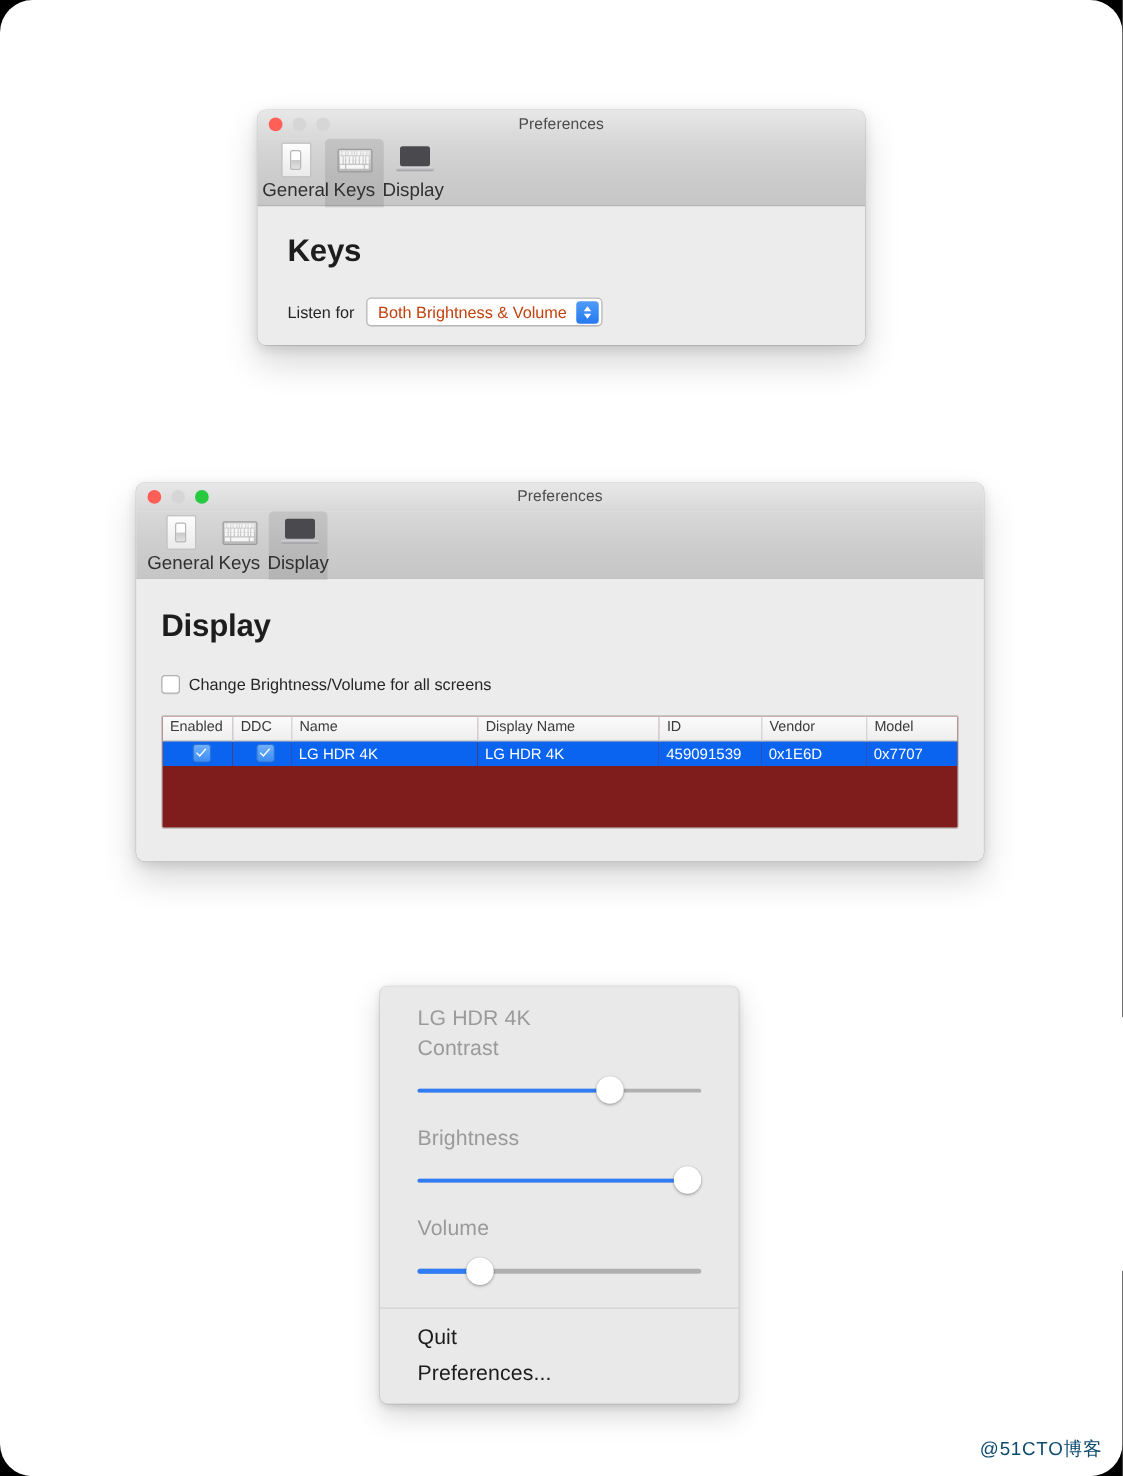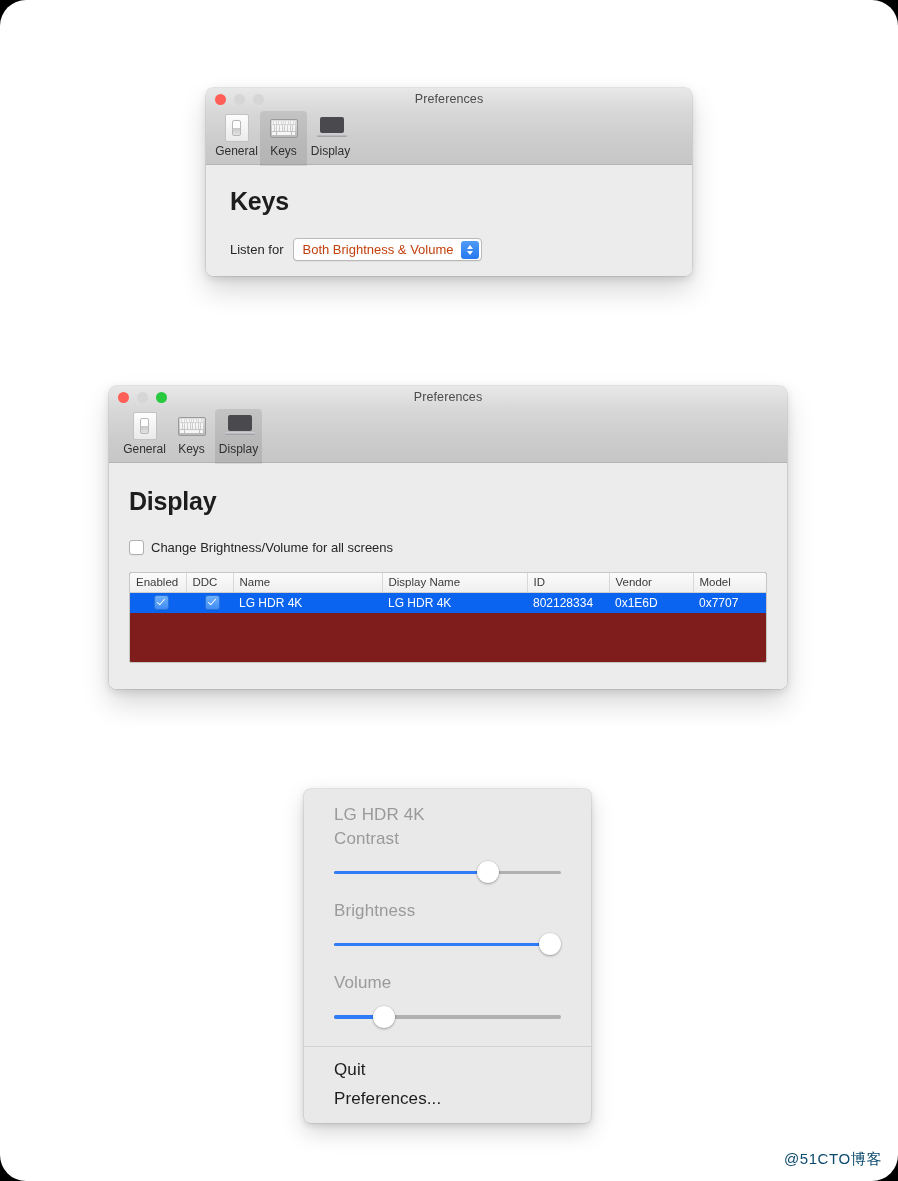--- a/index.html
+++ b/index.html
@@ -85,21 +85,21 @@
   }
   .tab .tab-ico {
     width: 28px;
     height: 28px;
     margin-top: 1px;
     display: flex;
     align-items: center;
     justify-content: center;
   }
   .tab .tab-label {
-    font-size: 12px;
+    font-size: 15px;
     color: #303030;
     margin-top: 2px;
     white-space: nowrap;
   }
 
   
   .ico-switch {
     width: 22px; height: 26px;
     background: linear-gradient(to bottom,#fdfdfd,#eaeaea);
     border: 1px solid #c2c2c2;
@@ -557,21 +557,21 @@
           <tbody>
             <tr class="sel">
               <td class="ctr">
                 <span class="cbx checked onblue"></span>
               </td>
               <td class="ctr">
                 <span class="cbx checked onblue"></span>
               </td>
               <td>LG HDR 4K</td>
               <td>LG HDR 4K</td>
-              <td>802128334</td>
+              <td>459091539</td>
               <td>0x1E6D</td>
               <td>0x7707</td>
             </tr>
           </tbody>
         </table>
       </div>
     </div>
   </div>
 
   <div class="panel" style="left:304px; top:789px; width:287px;">

